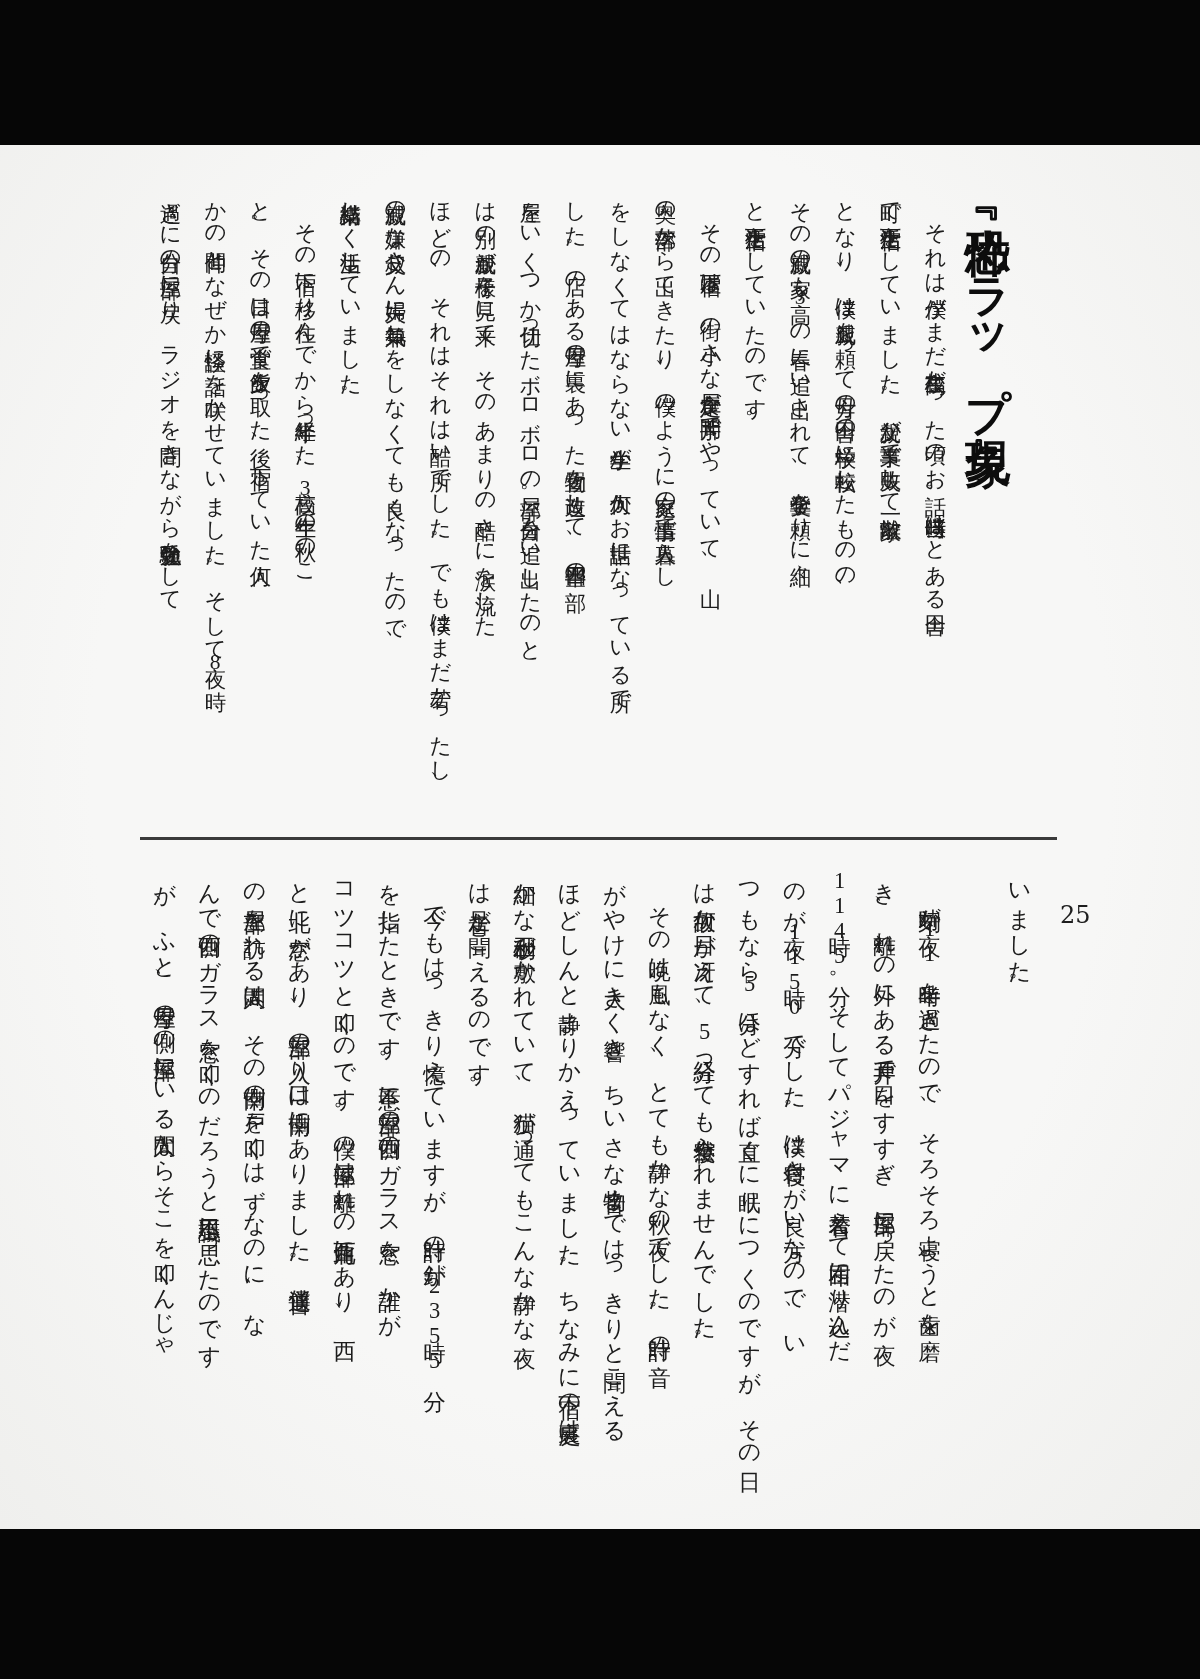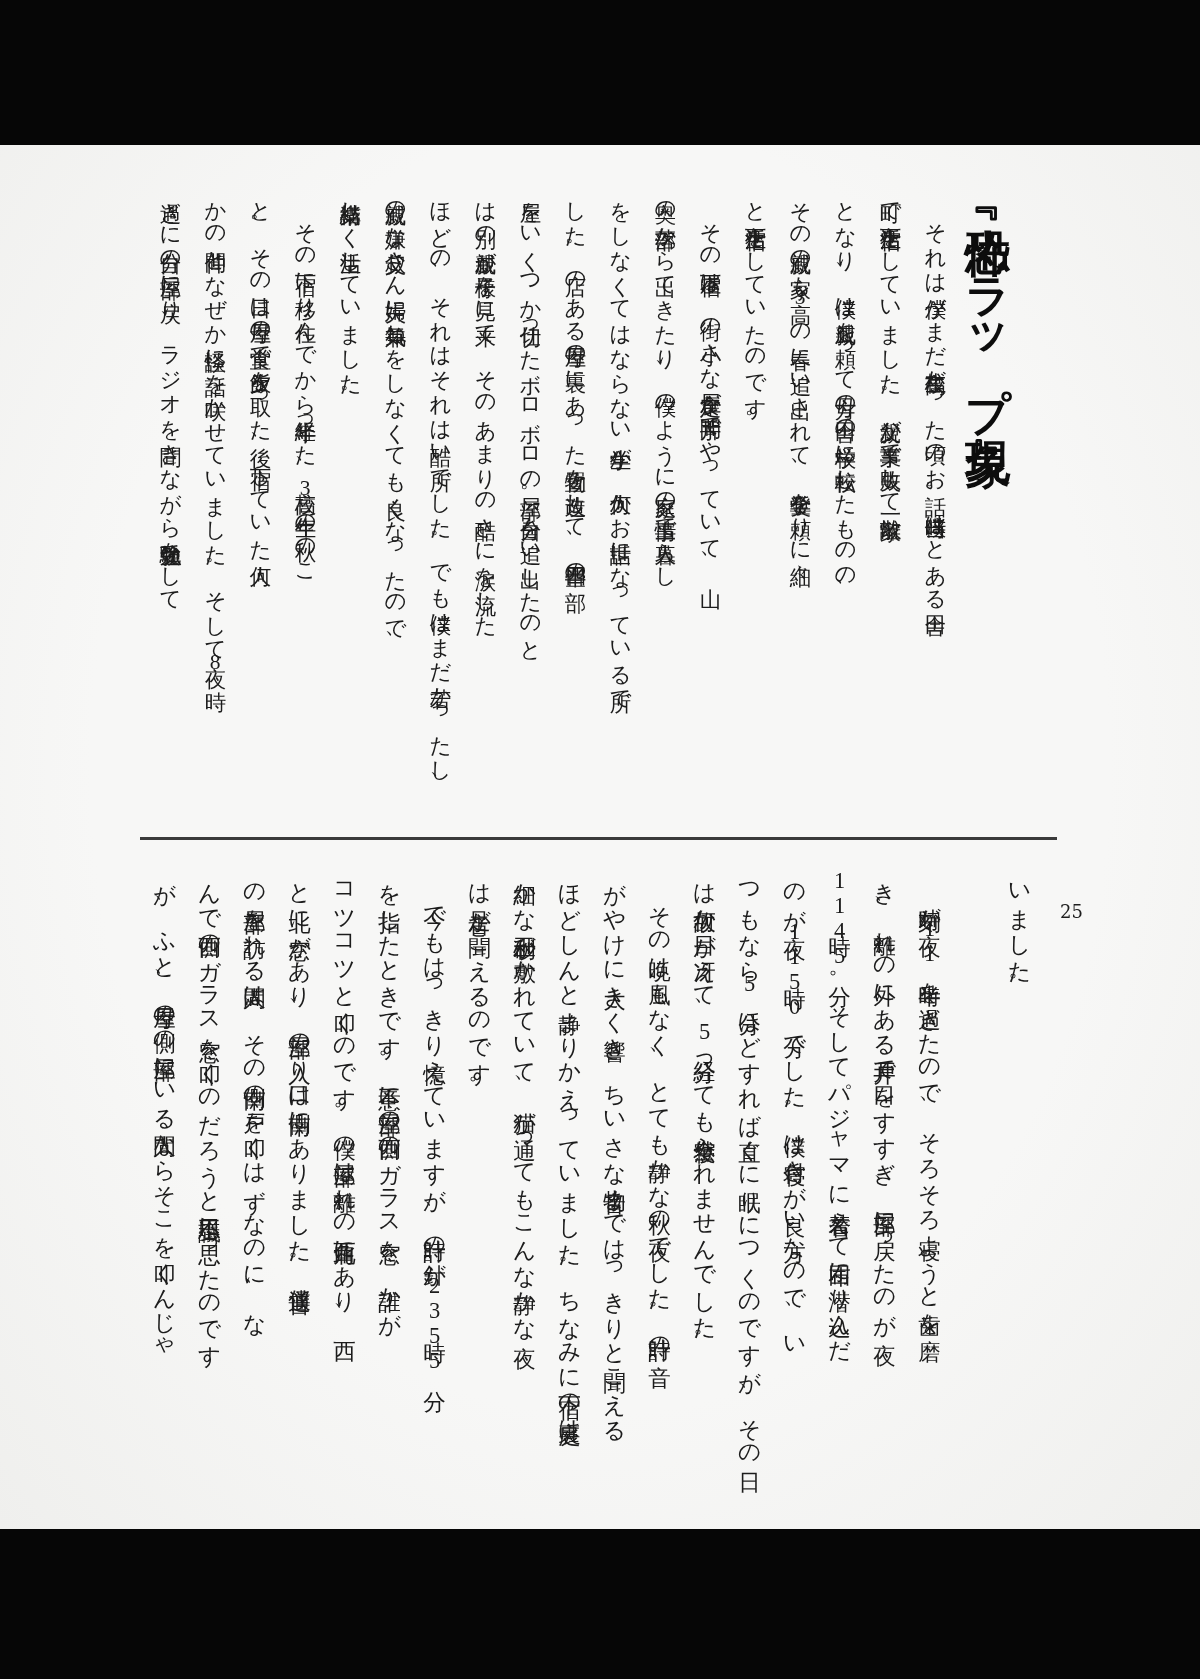--- a/index.html
+++ b/index.html
@@ -51,21 +51,21 @@
   }
   .divider {
     position:absolute;
     left:140px; top:692px;
     width:917px; height:3px;
     background:#3a3a3a;
   }
   .page-number {
     position:absolute;
     left:1060px; top:756px;
-    font-size:18px;
+    font-size:24px;
     color:#1e1e1e;
     font-family:"DejaVu Serif", serif;
   }
 </style>
 </head>
 <body>
 
 <div class="stage">
   <div class="page">
 

